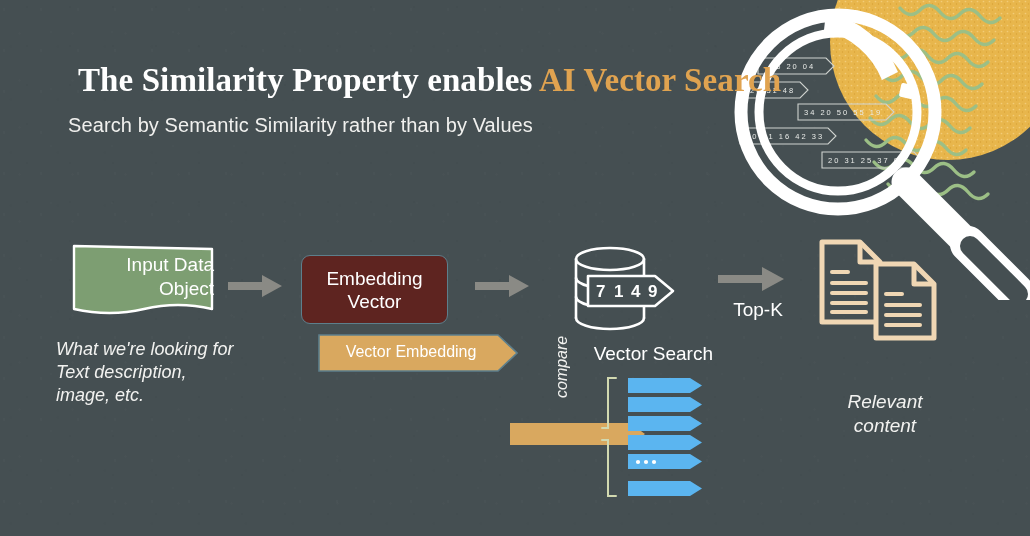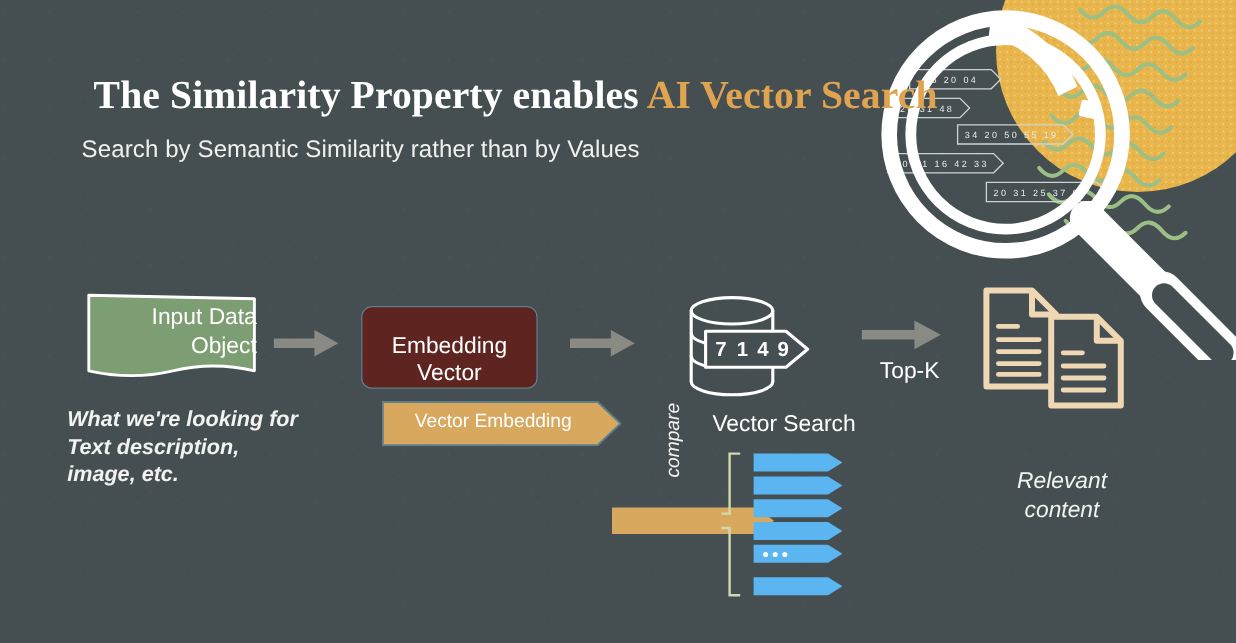--- a/index.html
+++ b/index.html
@@ -50,31 +50,31 @@
   
   #input-doc { position: absolute; left: 72px; top: 243px; width: 142px; height: 80px; }
   #input-doc-label {
     position: absolute; left: 72px; top: 253px; width: 142px;
     text-align: right; color: #ffffff; font-size: 19px; line-height: 24px;
     z-index: 3; pointer-events: none;
   }
   #input-note {
     position: absolute; left: 56px; top: 338px;
     font-size: 18px; font-style: italic; color: #f2f2f0;
-    line-height: 23px; font-weight: 700;
+    line-height: 23px; font-weight: 400;
   }
 
   
   .gray-arrow { position: absolute; }
 
   
   #embed-box {
     position: absolute; left: 301px; top: 255px; width: 145px; height: 67px;
     background: #5e2420; border: 1.5px solid #5d7f8c; border-radius: 9px;
-    display: flex; align-items: flex-end; justify-content: center;
+    display: flex; align-items: center; justify-content: center;
     color: #fff; font-size: 19px; line-height: 23px; text-align: center;
   }
 
   
   #vec-embed { position: absolute; left: 318px; top: 334px; width: 200px; height: 38px; }
   #vec-embed-label {
     position: absolute; left: 318px; top: 343px; width: 186px;
     text-align: center; color: #ffffff; font-size: 16px; z-index: 3;
     pointer-events: none;
   }

